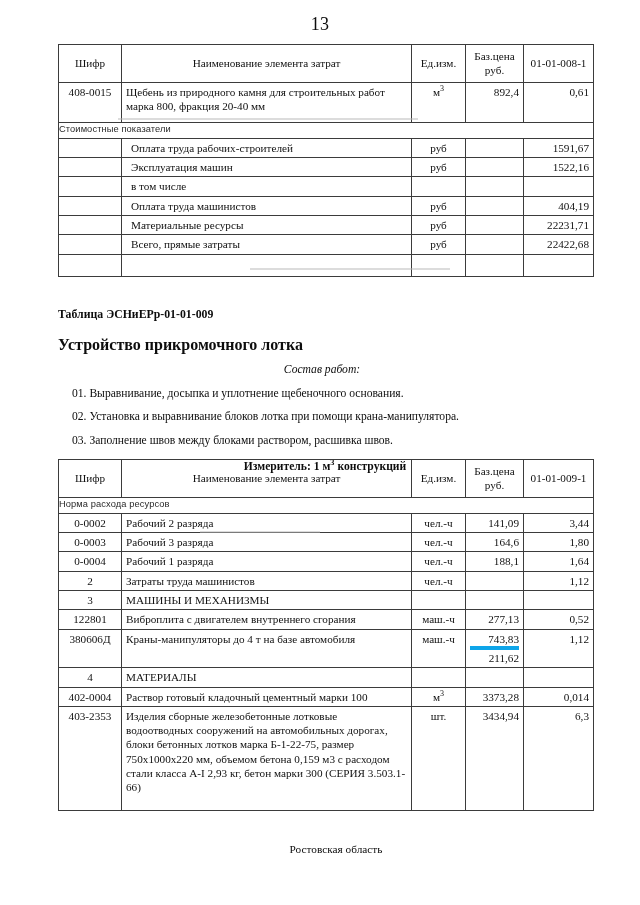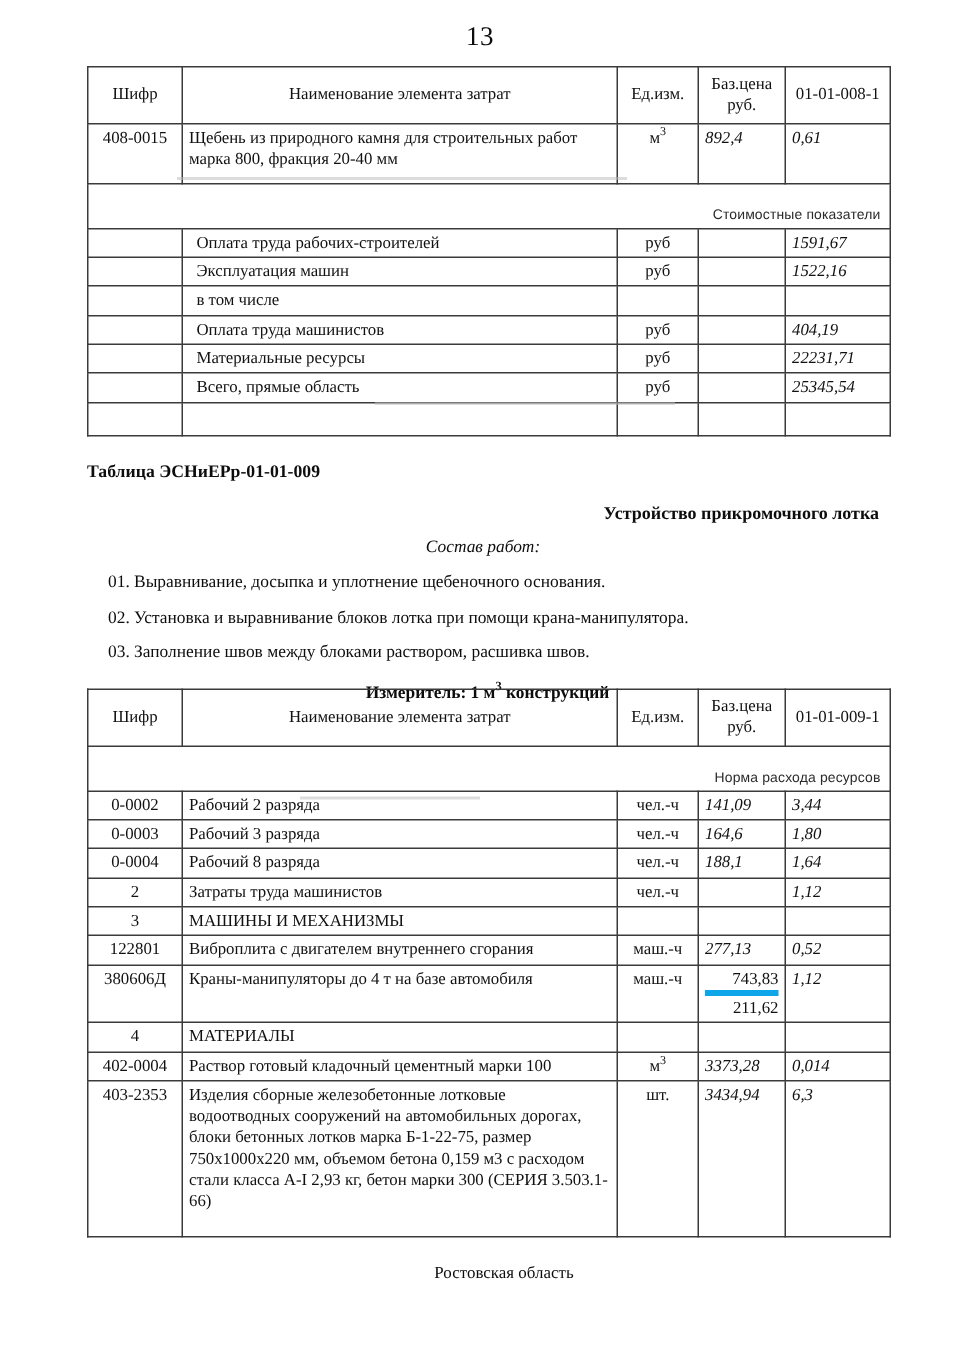--- a/index.html
+++ b/index.html
@@ -61,29 +61,29 @@
     vertical-align: middle;
     padding: 4px 3px;
     height: 28px;
   }
   .hdr-name { text-align: center; }
 
   
   tr.banner td {
     font-family: "Liberation Sans", "DejaVu Sans", sans-serif;
     font-size: 9.3px;
-    text-align: right;
-    padding: 15px 6px 2px 0;
+    text-align: left;
+    padding: 1px 6px 2px 0;
     color: #2a2a2a;
     letter-spacing: 0.1px;
   }
 
   td.bold, .bold { font-weight: bold; }
   td.ctr { text-align: center; }
-  td.right { text-align: left; font-style: italic; }
+  td.right { text-align: right; }
 
   
   .frac { display: block; text-align: right; }
   .frac .top {
     display: block;
     border-bottom: 4px solid #0ea5e9;
     padding-bottom: 0px;
     margin-bottom: 1px;
   }
   .frac .bot { display: block; }
@@ -94,22 +94,22 @@
   .block {
     position: absolute;
     left: 58px;
     width: 528px;
     font-size: 11.6px;
     line-height: 1.34;
   }
   .tbl-label { font-weight: bold; font-size: 11.8px; }
   .tbl-title {
     font-weight: bold;
-    text-align: right;
-    font-size: 12px;
+    text-align: left;
+    font-size: 16px;
     margin-top: 11px;
   }
   .works-head {
     text-align: center;
     font-style: italic;
     margin-top: 7px;
     font-size: 11.6px;
   }
   .work-item {
     margin-top: 8px;
@@ -213,24 +213,24 @@
       </tr>
       <tr>
         <td>&nbsp;</td>
         <td class="bold" style="padding-left:9px;">Материальные ресурсы</td>
         <td class="ctr bold">руб</td>
         <td class="right"></td>
         <td class="right bold">22231,71</td>
       </tr>
       <tr>
         <td>&nbsp;</td>
-        <td class="bold" style="padding-left:9px;">Всего, прямые область</td>
+        <td class="bold" style="padding-left:9px;">Всего, прямые затраты</td>
         <td class="ctr bold">руб</td>
         <td class="right"></td>
-        <td class="right bold">25345,54</td>
+        <td class="right bold">22422,68</td>
       </tr>
       <tr style="height:22px;">
         <td>&nbsp;</td>
         <td>&nbsp;</td>
         <td>&nbsp;</td>
         <td>&nbsp;</td>
         <td>&nbsp;</td>
       </tr>
     </tbody>
   </table>
@@ -281,21 +281,21 @@
       <tr>
         <td class="ctr">0-0003</td>
         <td>Рабочий 3 разряда</td>
         <td class="ctr">чел.-ч</td>
         <td class="right">164,6</td>
         <td class="right">1,80</td>
       </tr>
 
       <tr>
         <td class="ctr">0-0004</td>
-        <td>Рабочий 8 разряда</td>
+        <td>Рабочий 1 разряда</td>
         <td class="ctr">чел.-ч</td>
         <td class="right">188,1</td>
         <td class="right">1,64</td>
       </tr>
 
       <tr>
         <td class="ctr bold">2</td>
         <td>Затраты труда машинистов</td>
         <td class="ctr">чел.-ч</td>
         <td class="right"></td>

